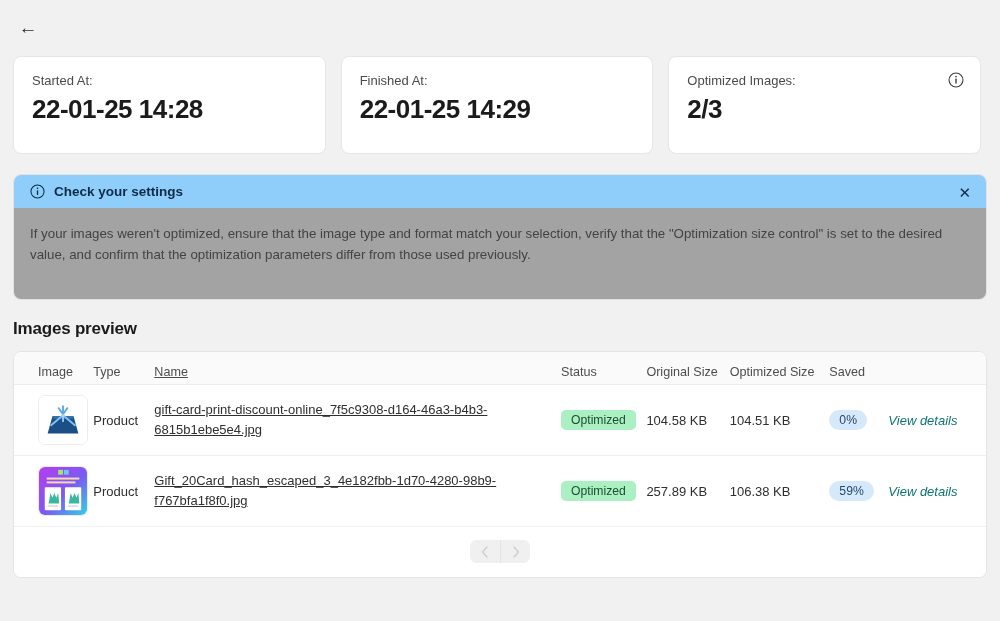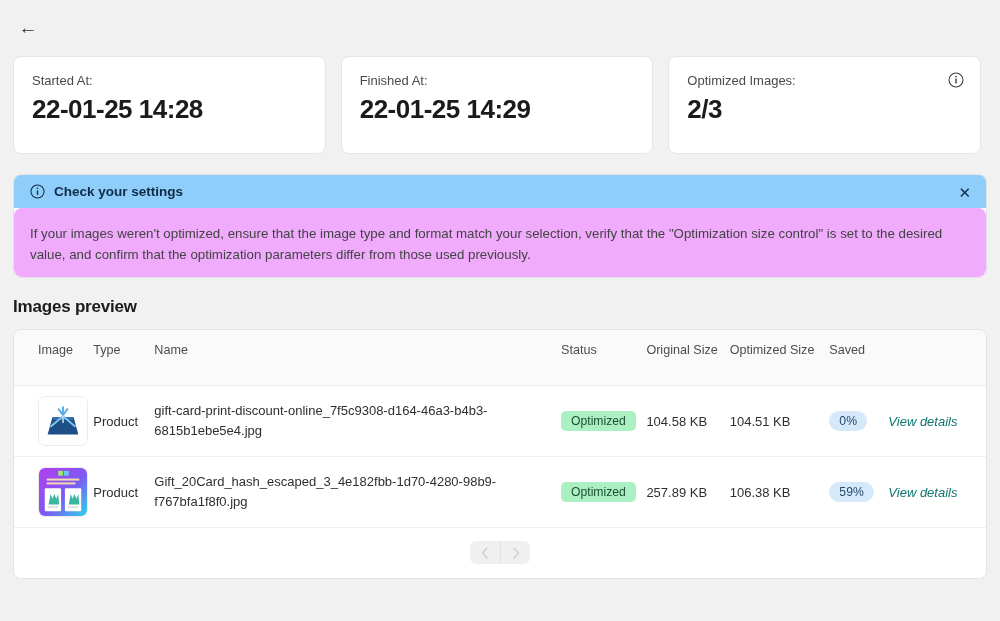--- a/index.html
+++ b/index.html
@@ -110,23 +110,22 @@
     right: 15px;
     top: 50%;
     transform: translateY(-50%);
     font-size: 15px;
     color: #0f2b46;
     cursor: pointer;
     line-height: 1;
     font-weight: 500;
   }
   .banner-body {
-    padding: 16px 16px 12px 16px;
-    background: #f0abfc;
-    border-radius: 8px;
+    padding: 16px 16px 34px 16px;
+    background: #a3a3a3;
   }
   .banner-text {
     font-size: 13.3px;
     color: #434343;
     line-height: 1.55;
     max-width: 950px;
   }
   .open-settings-btn {
     margin-top: 14px;
     display: inline-block;
@@ -162,33 +161,33 @@
     width: 100%;
     border-collapse: collapse;
     table-layout: fixed;
   }
   table.preview-table thead th {
     background: #fafafa;
     font-size: 12.6px;
     font-weight: normal;
     color: #4d4d4d;
     text-align: left;
-    padding: 13px 0 28px 0;
+    padding: 13px 0 5px 0;
     border-bottom: 1px solid #ededed;
   }
   table.preview-table tbody td {
     padding: 10px 0;
     border-bottom: 1px solid #f0f0f0;
     font-size: 13px;
     color: #2f2f2f;
     vertical-align: middle;
   }
   .col-image  { width: 78px;  padding-left: 24px !important; }
   .col-type   { width: 60px; }
-  .col-name   { width: 400px; padding-right: 18px !important; }
+  .col-name   { width: 400px; padding-right: 18px !important; text-decoration: underline; }
   .col-status { width: 84px; }
   .col-orig   { width: 82px; }
   .col-opt    { width: 98px; }
   .col-saved  { width: 58px; }
   .col-action { width: 96px; }
 
   .thumb {
     width: 50px;
     height: 50px;
     border: 1px solid #ececec;

